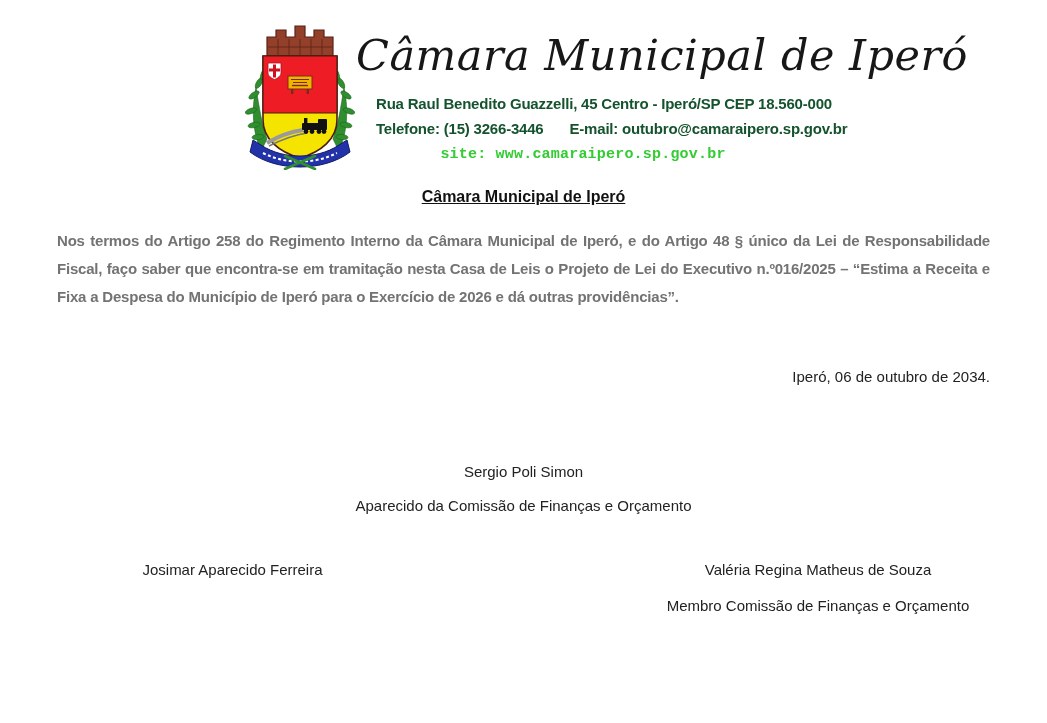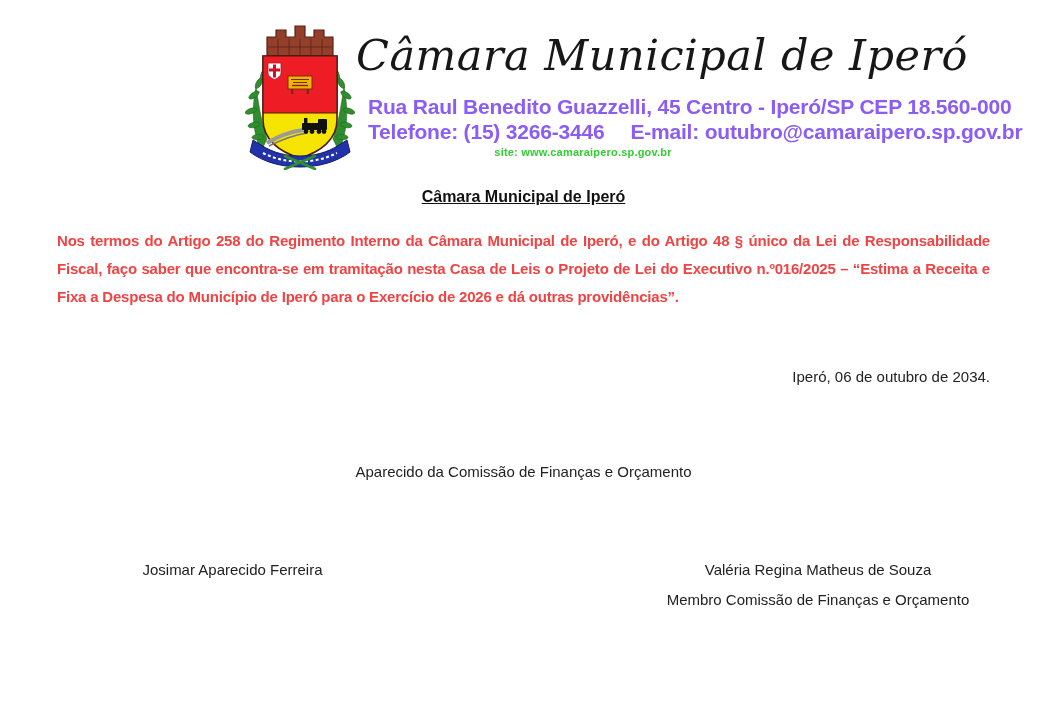--- a/index.html
+++ b/index.html
@@ -10,52 +10,52 @@
   }
 
   
   .crest { position:absolute; left:245px; top:25px; width:110px; height:145px; }
   .org-title {
     position:absolute; left:356px; top:30px; white-space:nowrap;
     font-family:"DejaVu Serif","Liberation Serif",serif; font-style:italic;
     font-size:43px; letter-spacing:0.5px; color:#171717; line-height:1.2;
   }
   .addr-line {
-    position:absolute; left:368px; white-space:nowrap;
-    font-weight:bold; font-size:21px; letter-spacing:-0.2px; color:#8b5cf6;
+    position:absolute; left:376px; white-space:nowrap;
+    font-weight:bold; font-size:15px; letter-spacing:-0.2px; color:#14532d;
   }
   .addr-1 { top:95px; }
   .addr-2 { top:120px; display:flex; gap:26px;align-items:flex-end; }
   .site-line {
     position:absolute; left:368px; top:146px; width:430px; text-align:center;
-    font-weight:bold; font-size:11px; letter-spacing:0.2px;
+    font-weight:bold; font-size:15px; letter-spacing:0.2px;font-family:Liberation Mono, monospace;
   }
 
   
   .doc-heading {
     position:absolute; top:188px; left:0; width:100%; text-align:center;
     font-weight:bold; font-size:16px; text-decoration:underline; color:#111;
   }
   .doc-body {
     position:absolute; top:227px; left:57px; width:933px;
     font-weight:bold; font-size:15px; line-height:28px;
-    text-align:justify; letter-spacing:-0.2px; color:#ef4444;
+    text-align:justify; letter-spacing:-0.2px; color:#737373;
   }
   .doc-date {
     position:absolute; top:368px; left:57px; width:933px; text-align:right;
     font-size:15px; color:#222;
   }
 
   
   .sig { font-size:15px; color:#222; line-height:16px; text-align:center; }
   .sig .sig-name { margin-bottom:18px; }
   .sig-center { position:absolute; top:464px; left:0; width:100%; }
   .sig-left   { position:absolute; top:562px; left:30px;  width:405px; }
   .sig-right  { position:absolute; top:562px; left:598px; width:440px; }
-  .sig-left .sig-name, .sig-right .sig-name { margin-bottom:14px; }
+  .sig-left .sig-name, .sig-right .sig-name { margin-bottom:20px; }
 </style>
 </head>
 <body>
 
 <div class="page">
 
   <div class="crest">
     <svg viewBox="0 0 110 145" width="110" height="145" aria-hidden="true">
 
       <g fill="#2f8f2f" stroke="#1e641e" stroke-width="0.6">
@@ -132,20 +132,21 @@
     <span>Telefone: (15) 3266-3446</span>
     <span>E-mail: outubro@camaraipero.sp.gov.br</span>
   </div>
   <div class="site-line" style="color: rgb(51, 204, 51);">site: www.camaraipero.sp.gov.br</div>
 
   <div class="doc-heading">Câmara Municipal de Iperó</div>
   <div class="doc-body">Nos termos do Artigo 258 do Regimento Interno da Câmara Municipal de Iperó, e do Artigo 48 § único da Lei de Responsabilidade Fiscal, faço saber que encontra-se em tramitação nesta Casa de Leis o Projeto de Lei do Executivo n.º016/2025 – “Estima a Receita e Fixa a Despesa do Município de Iperó para o Exercício de 2026 e dá outras providências”.</div>
   <div class="doc-date">Iperó, 06 de outubro de 2034.</div>
 
   <div class="sig sig-center">
+    <div class="sig-name">Sergio Poli Simon</div>
     <div class="sig-role">Aparecido da Comissão de Finanças e Orçamento</div>
   </div>
 
   <div class="sig sig-left">
     <div class="sig-name">Josimar Aparecido Ferreira</div>
   </div>
 
   <div class="sig sig-right">
     <div class="sig-name">Valéria Regina Matheus de Souza</div>
     <div class="sig-role">Membro Comissão de Finanças e Orçamento</div>

